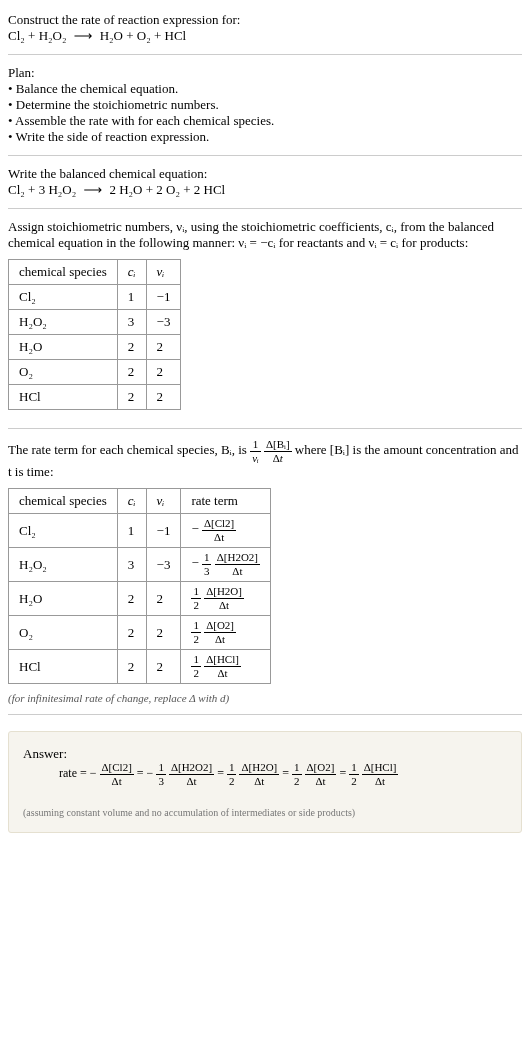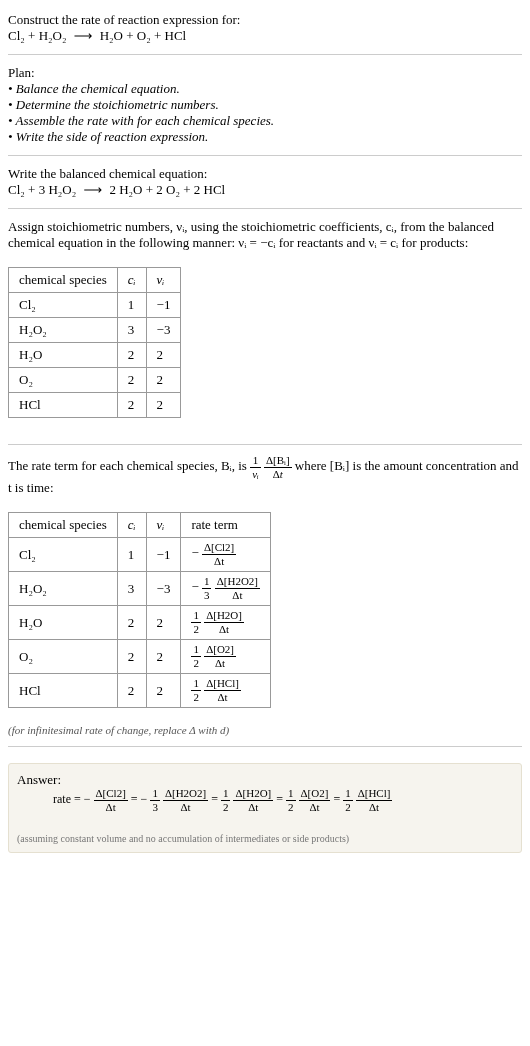--- a/index.html
+++ b/index.html
@@ -22,28 +22,27 @@
   .eqn {
     font-family: Liberation Serif, serif;
   }
   .arrow {
     padding: 0 4px;
   }
   .plan-list {
     list-style: none;
     padding: 0;
     margin: 0;
-    font-style: italic;
   }
   .plan-list li::before {
     content: "• ";
   }
   table.stoich {
     border-collapse: collapse;
-    margin: 16px 0;
+    margin: 8px 0;
   }
   table.stoich th, table.stoich td {
     border: 1px solid #999;
     padding: 4px 10px;
     text-align: left;
     font-weight: normal;
   }
   table.stoich th {
     background: #fff;
   }
@@ -65,21 +64,21 @@
   }
   .note {
     font-size: 11px;
     color: #555;
     font-style: italic;
   }
   .answer-box {
     background: #f6f4ee;
     border: 1px solid #e5e0d0;
     border-radius: 3px;
-    padding: 8px;
+    padding: 14px;
     margin-top: 6px;
   }
   .answer-note {
     font-size: 10px;
     color: #777;
     margin-top: 20px;
   }
   .ital { font-style: italic; }
   .tcenter { text-align:center; }
   .rate-expr {

